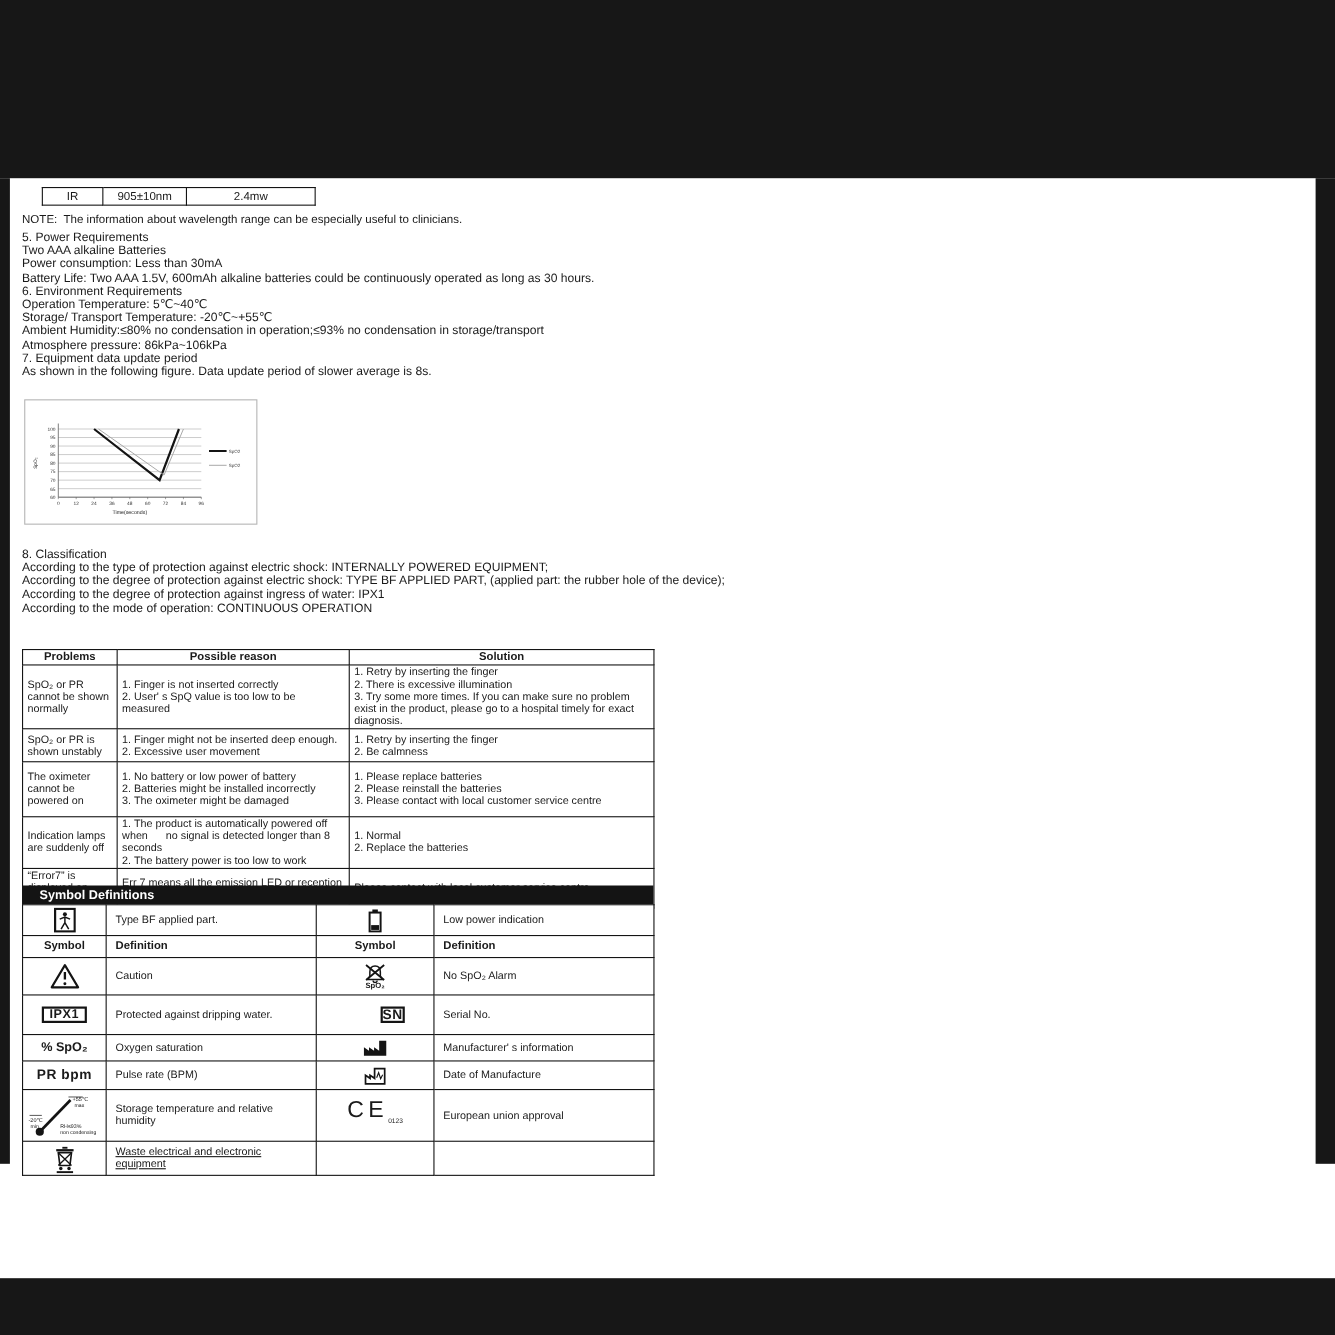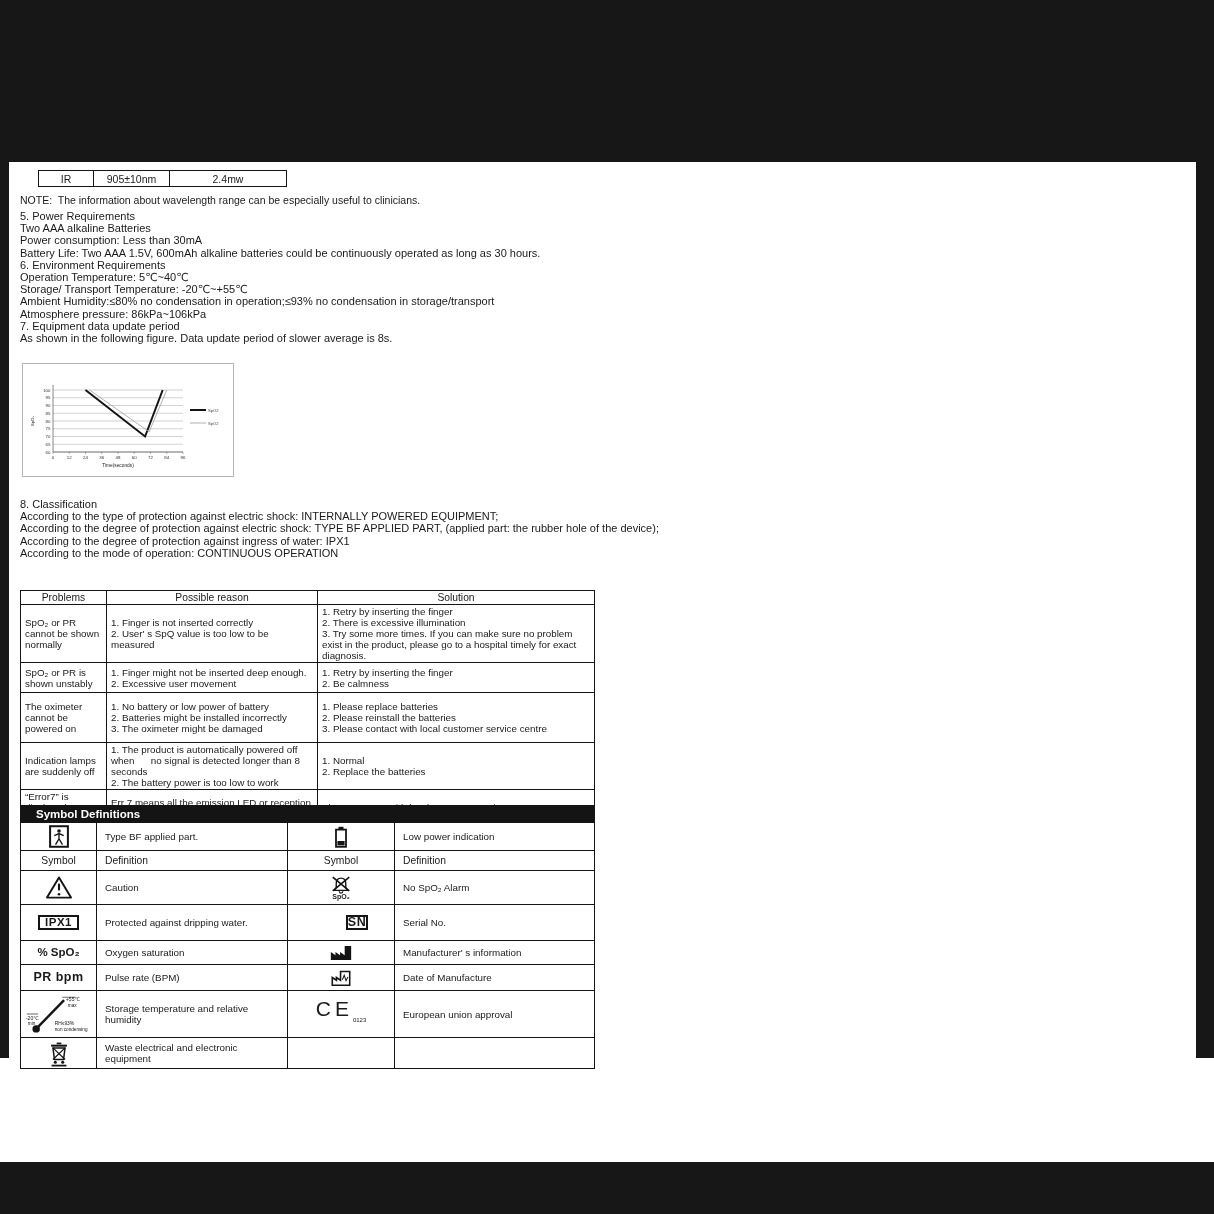--- a/index.html
+++ b/index.html
@@ -18,21 +18,21 @@
   .spec-table{position:absolute;left:38px;top:170px;}
   .spec-table td{border:1.8px solid #141414;font-size:10.5px;text-align:center;padding:0;height:15px;}
 
   .chart-frame{position:absolute;left:22px;top:363px;width:210px;height:112px;border:1px solid #b5b5b5;background:#fff;}
 
   .tbl-title{position:absolute;left:20px;width:574px;background:#141414;color:#fff;
              font-weight:bold;font-size:11.5px;display:flex;align-items:center;padding-left:16px;box-sizing:border-box;}
   .grid-tbl{position:absolute;left:20px;background:#fff;}
   .grid-tbl td,.grid-tbl th{border:1.7px solid #141414;font-size:9.8px;line-height:11px;
              padding:1px 4px;vertical-align:middle;box-sizing:border-box;}
-  .grid-tbl th{font-weight:normal;font-size:10.3px;text-align:center;padding:0;margin-top:45px;}
+  .grid-tbl th{font-weight:bold;font-size:10.3px;text-align:center;padding:0;margin-top:45px;}
   .cell-list{white-space:pre-wrap;}
   .sym-cell{text-align:center;}
   .sym-wrap{display:flex;align-items:center;justify-content:center;}
   .boxed{display:inline-block;border:2.4px solid #141414;font-weight:bold;padding:0 5px;font-size:11.5px;letter-spacing:0.5px;}
   .boxed.sn{padding:0 0;font-size:12.5px;margin-left:32px;}
   .spo2-label{font-size:11.5px;font-weight:600;}
   .pr-label{font-size:12.5px;font-weight:600;letter-spacing:0.5px;}
   .ce-label{font-size:21px;letter-spacing:4px;font-weight:500;}
   .ce-num{font-size:6px;vertical-align:-6px;letter-spacing:0;}
   .alarm-sub{font-size:7px;font-weight:bold;line-height:7px;margin-top:-1px;}
@@ -310,21 +310,21 @@
           </svg>
         </span>
       </td>
       <td style="padding-left:8px;">Storage temperature and relative humidity</td>
       <td class="sym-cell">
         <span><span class="ce-label">CE</span><span class="ce-num">0123</span></span>
       </td>
       <td style="padding-left:8px;">European union approval</td>
     </tr>
 
-    <tr style="height:30px;">
+    <tr style="height:30px;text-decoration:underline;">
       <td class="sym-cell">
         <span class="sym-wrap">
           <svg width="26" height="28" viewBox="0 0 28 30">
                 <rect x="11.5" y="3.8" width="5" height="1.8" fill="#141414"></rect>
                 <rect x="5.5" y="6" width="17" height="2.2" fill="#141414"></rect>
                 <path d="M7.5 9.5 h13 l-1.6 12.5 h-9.8 z" fill="none" stroke="#141414" stroke-width="1.6"></path>
                 <path d="M7.5 9.5 L20.5 22 M20.5 9.5 L7.5 22" stroke="#141414" stroke-width="1.3"></path>
                 <circle cx="10" cy="25" r="1.7" fill="#141414"></circle>
                 <circle cx="18" cy="25" r="1.7" fill="#141414"></circle>
                 <rect x="6" y="27.6" width="16" height="1.9" fill="#141414"></rect>

